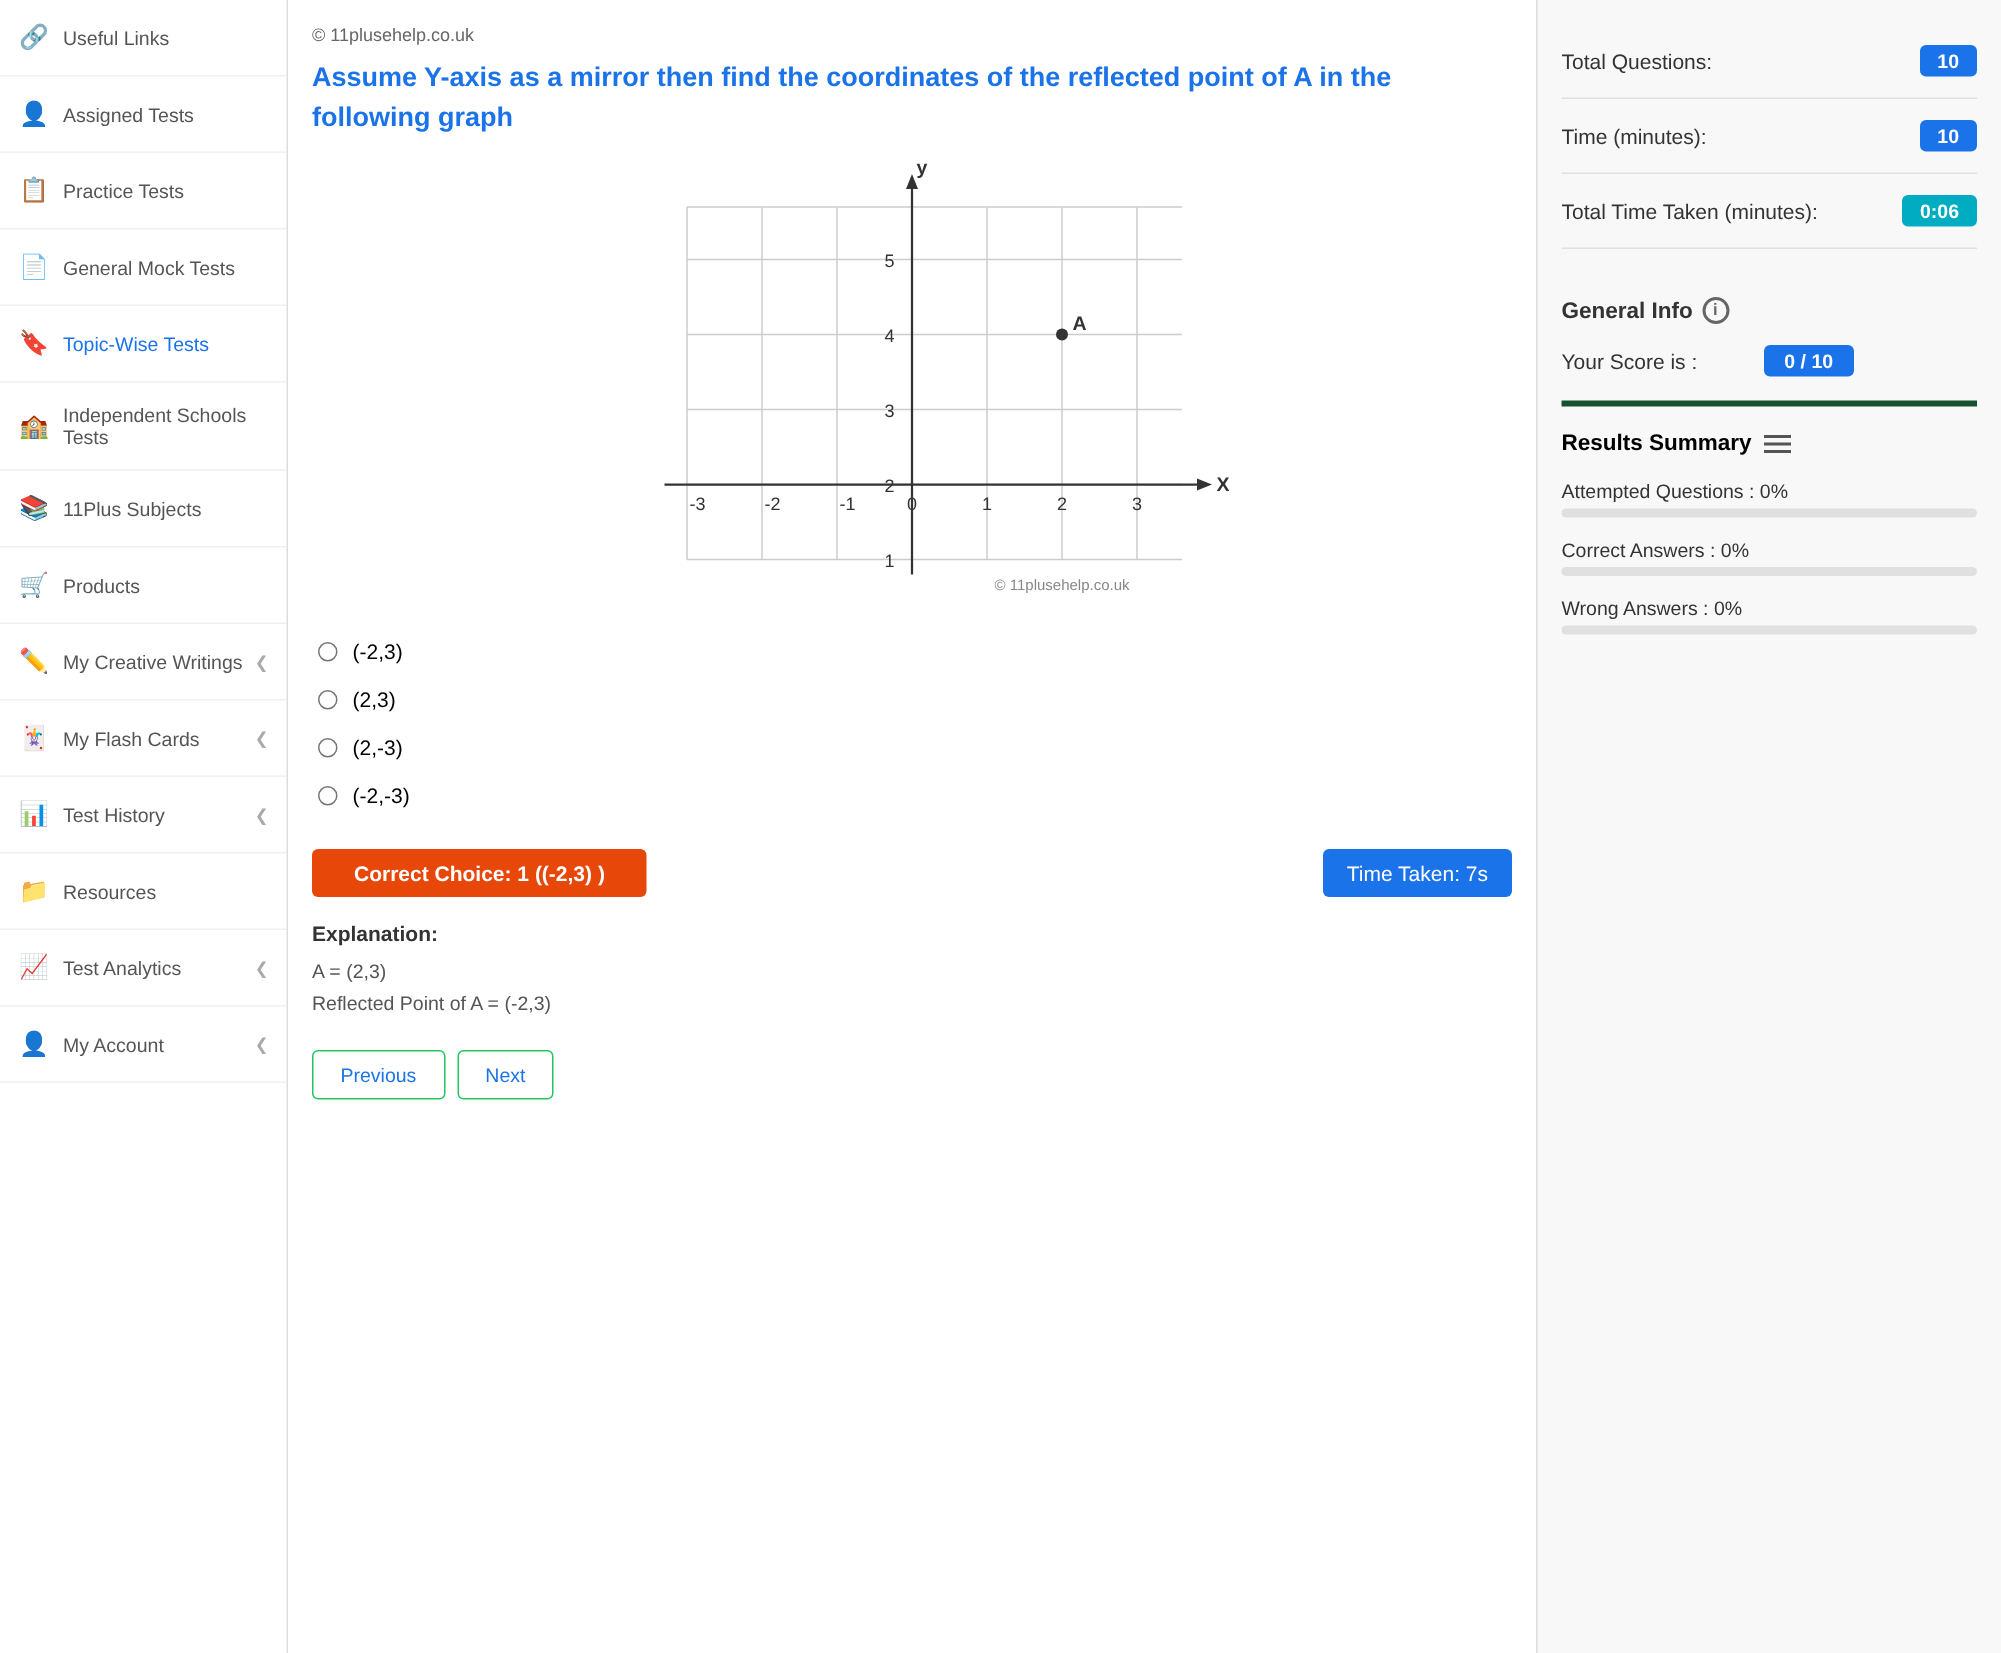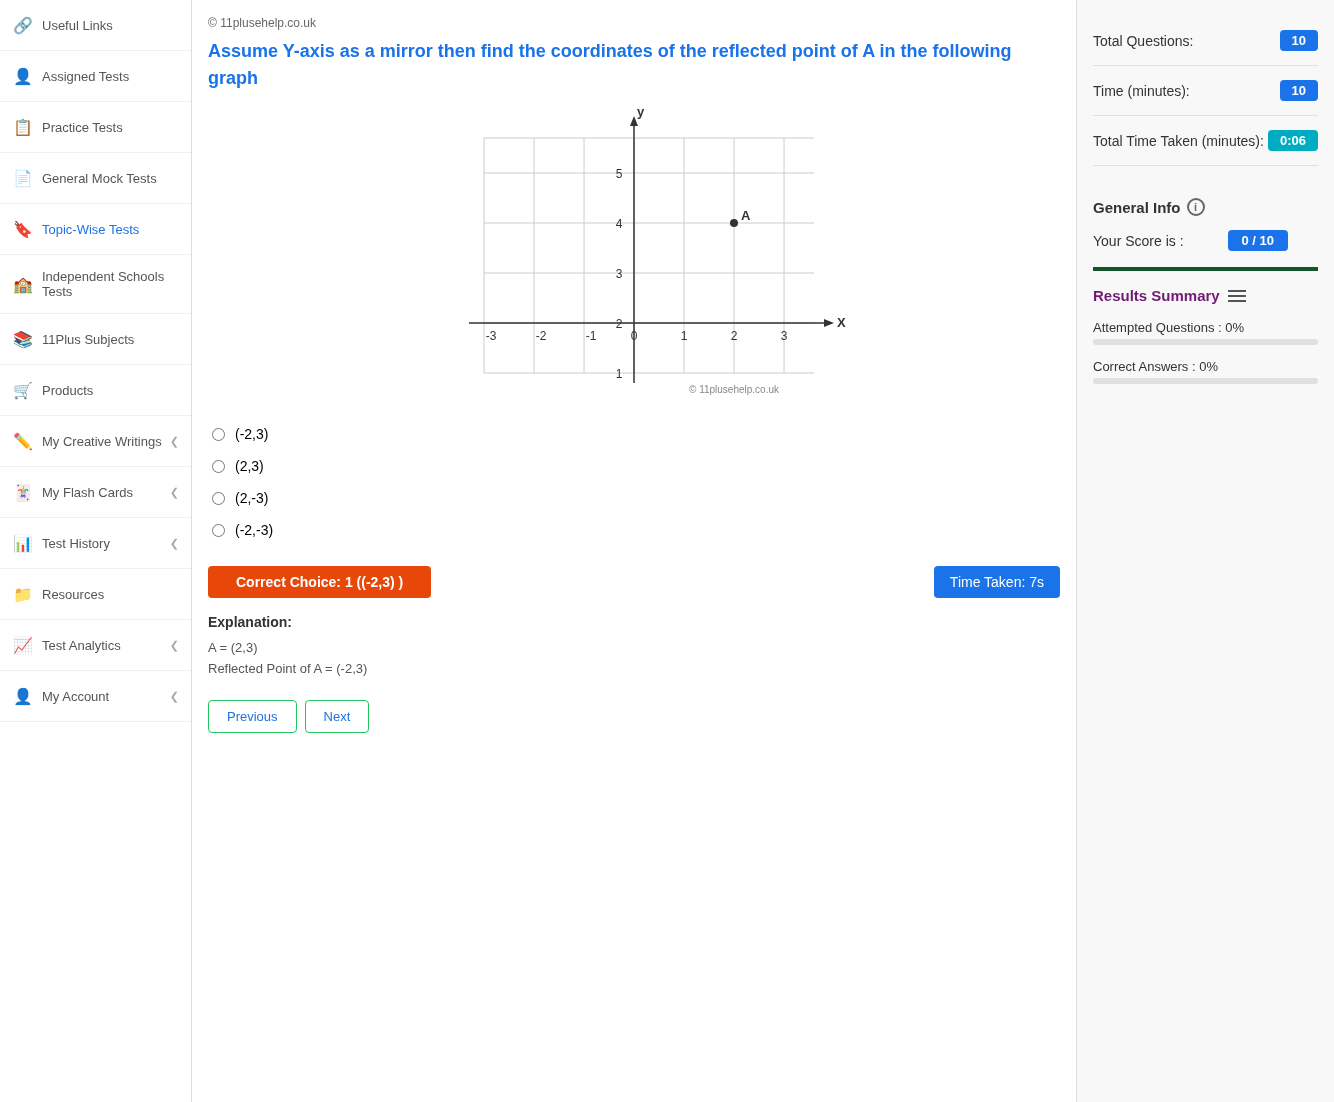--- a/index.html
+++ b/index.html
@@ -139,21 +139,21 @@
       border: 1px solid #22c55e;
       border-radius: 4px;
       background: #fff;
       color: #1a73e8;
       cursor: pointer;
       font-size: 13px;
     }
 
     
     #right-panel {
-      width: 258px;
+      width: 310px;
       background: #f8f8f8;
       border-left: 1px solid #ddd;
       overflow-y: auto;
       padding: 16px;
       flex-shrink: 0;
     }
 
     .stat-row {
       display: flex;
       align-items: center;
@@ -215,21 +215,21 @@
       font-size: 13px;
       font-weight: 700;
     }
 
     .results-summary-section {
       margin-top: 16px;
     }
     .results-summary-title {
       font-size: 15px;
       font-weight: 700;
-      color: #701a75;
+      color: #000000;
       display: flex;
       align-items: center;
       gap: 8px;
       margin-bottom: 16px;
     }
     .menu-icon {
       display: flex; flex-direction: column; gap: 3px;
     }
     .menu-icon span {
       width: 18px; height: 2px; background: #555;
@@ -455,15 +455,21 @@
         </div>
       </div>
 
       <div class="result-stat">
         <div class="result-stat-label">Correct Answers : 0%</div>
         <div class="result-bar">
           <div class="result-bar-fill" style="width: 0%"></div>
         </div>
       </div>
 
+      <div class="result-stat">
+        <div class="result-stat-label">Wrong Answers : 0%</div>
+        <div class="result-bar">
+          <div class="result-bar-fill" style="width: 0%"></div>
+        </div>
+      </div>
     </div>
   </div>
 </div>
 
 </body></html>

